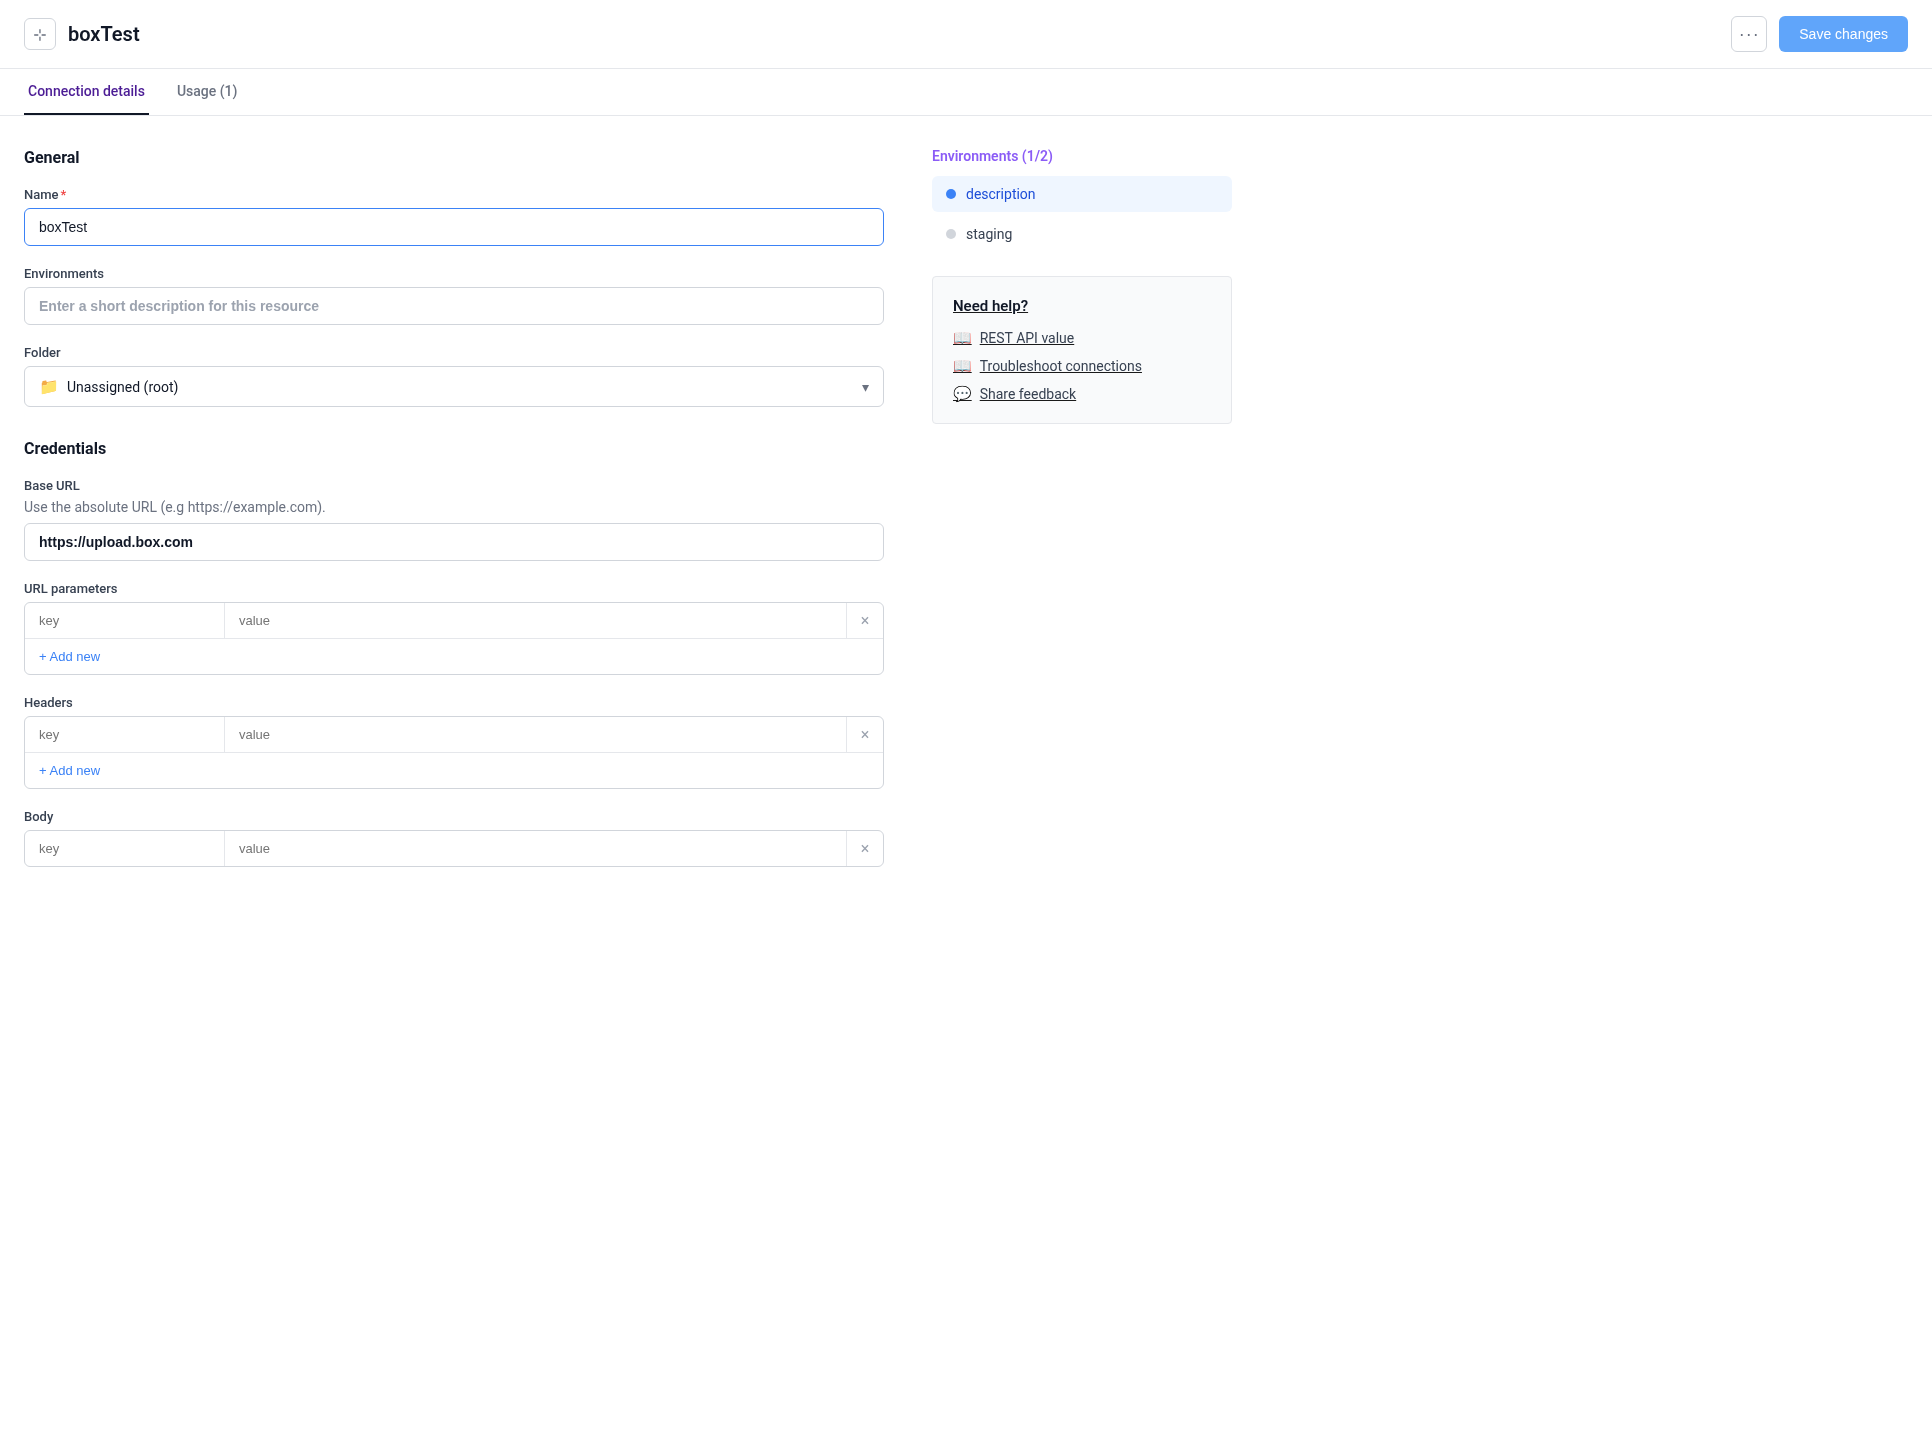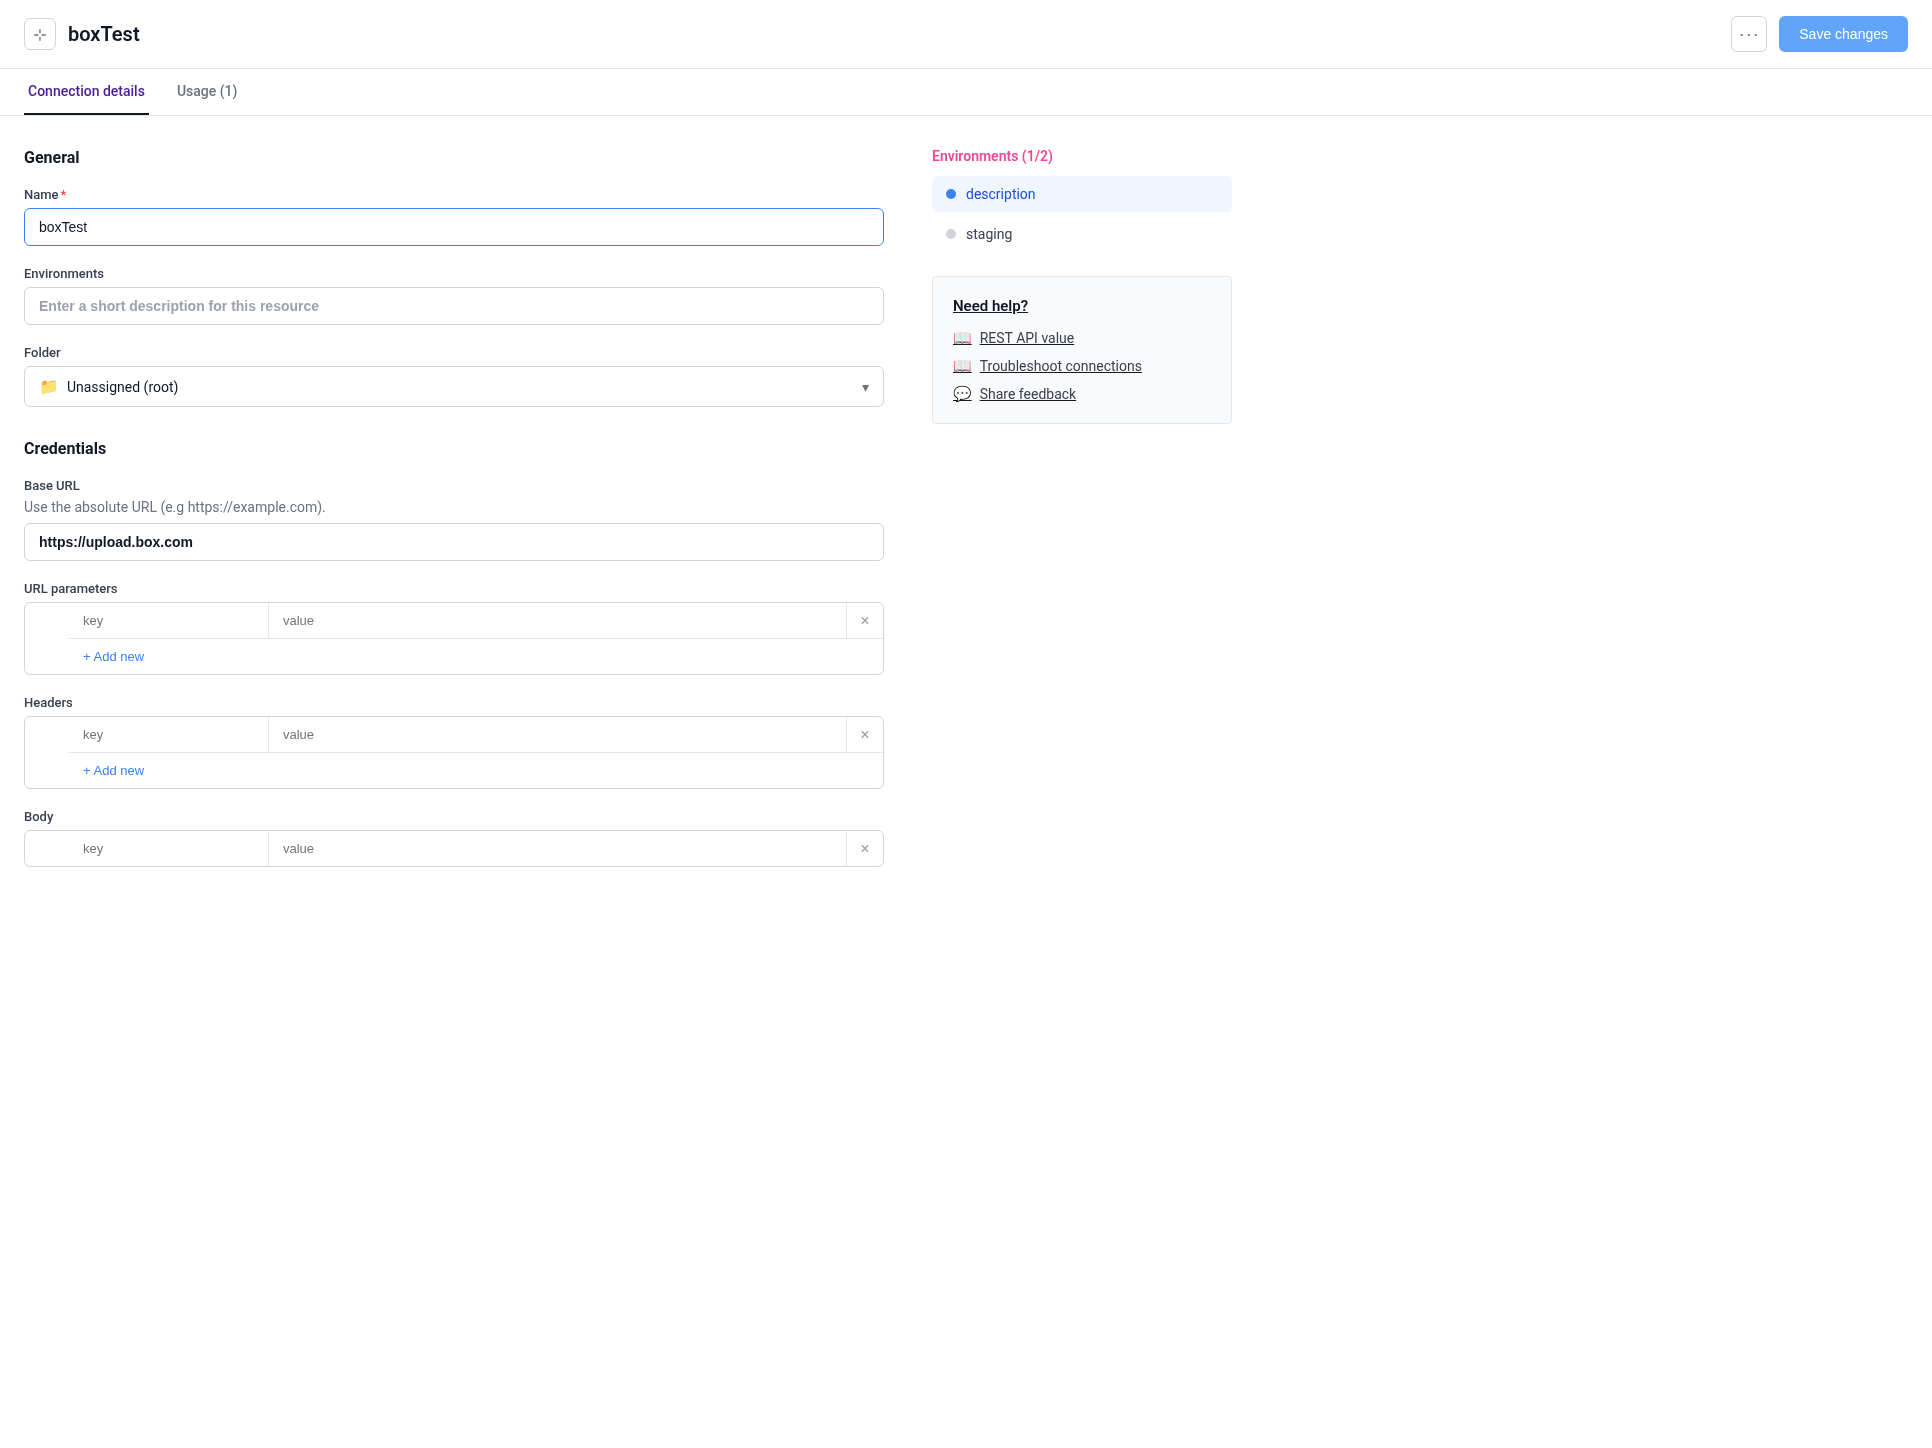--- a/index.html
+++ b/index.html
@@ -181,21 +181,20 @@
       font-size: 14px;
       color: #6b7280;
       margin-bottom: 8px;
     }
     
     .kv-table {
       border: 1.5px solid #d1d5db;
       border-radius: 6px;
       overflow: hidden;
       margin-bottom: 4px;
-      padding-left: 44px;
     }
     .kv-row {
       display: flex;
       align-items: stretch;
       border-bottom: 1px solid #e5e7eb;
     }
     .kv-row:last-child {
       border-bottom: none;
     }
     .kv-key {
@@ -236,21 +235,21 @@
       color: #3b82f6;
       font-size: 13px;
       cursor: pointer;
       padding: 0;
       font-weight: 500;
     }
     
     .environments-title {
       font-size: 14px;
       font-weight: 600;
-      color: #ec4899;
+      color: #8b5cf6;
       margin-bottom: 12px;
     }
     .env-list {
       display: flex;
       flex-direction: column;
       gap: 4px;
       margin-bottom: 24px;
     }
     .env-item {
       display: flex;

